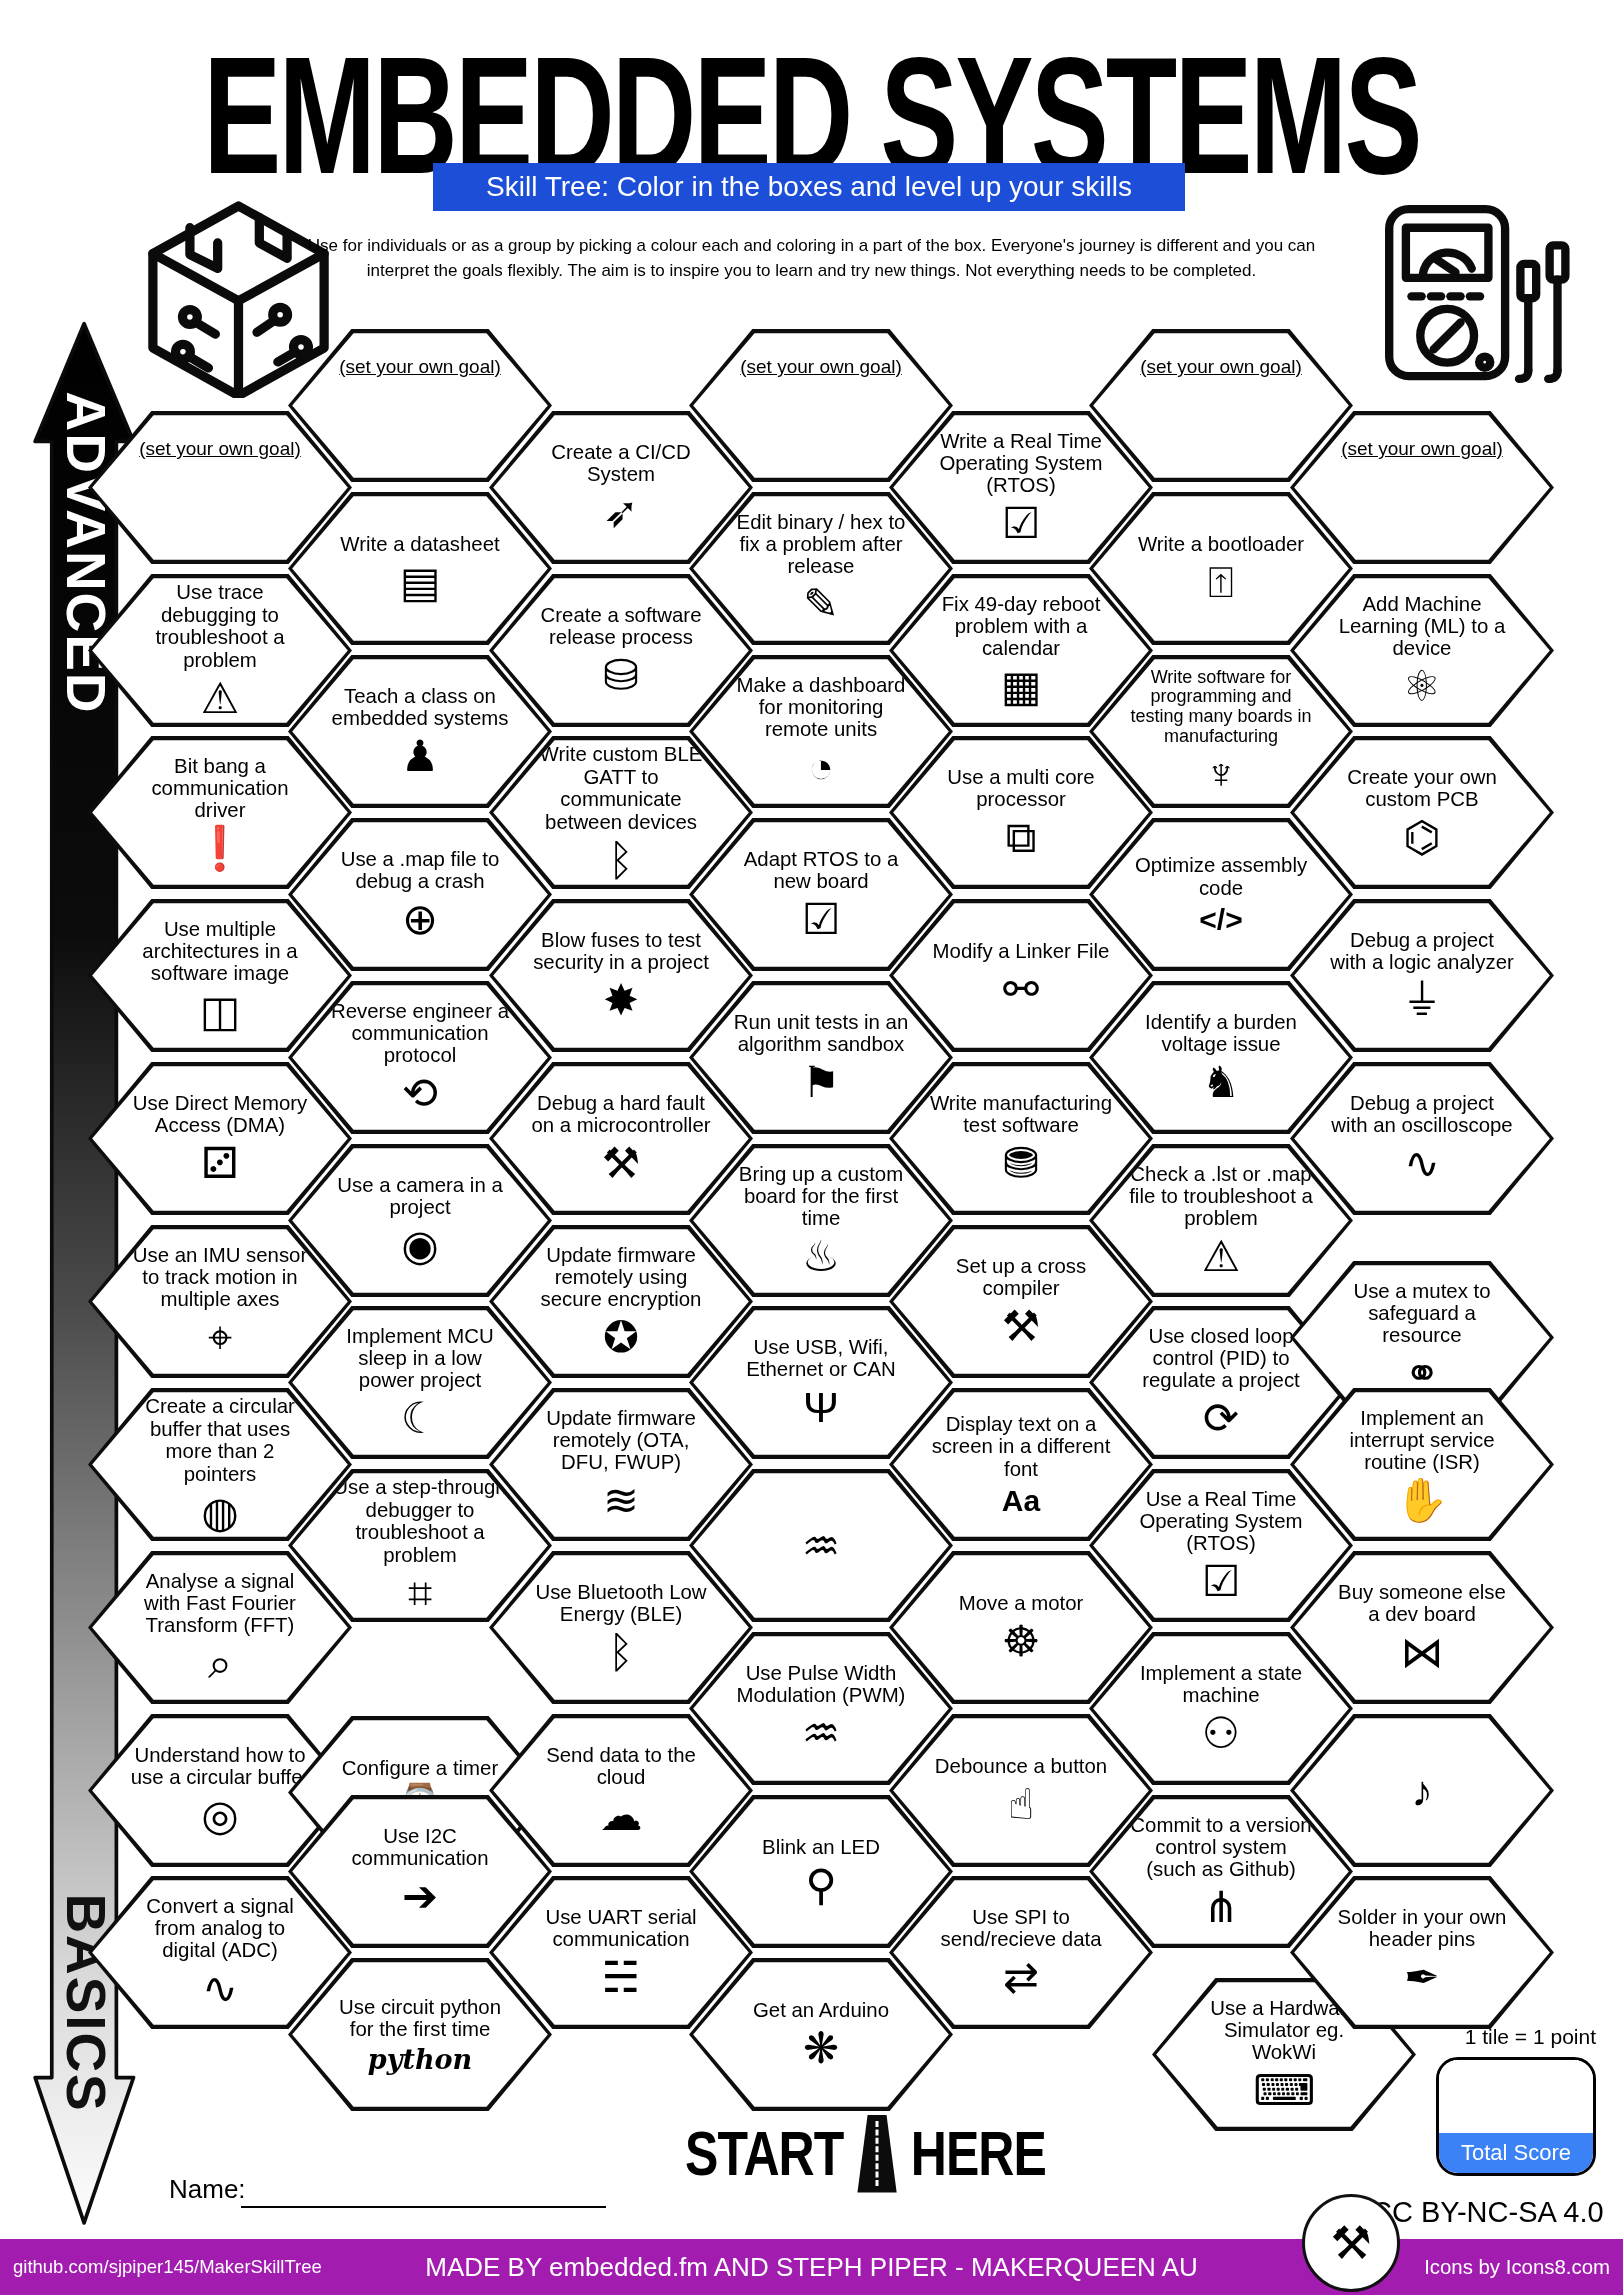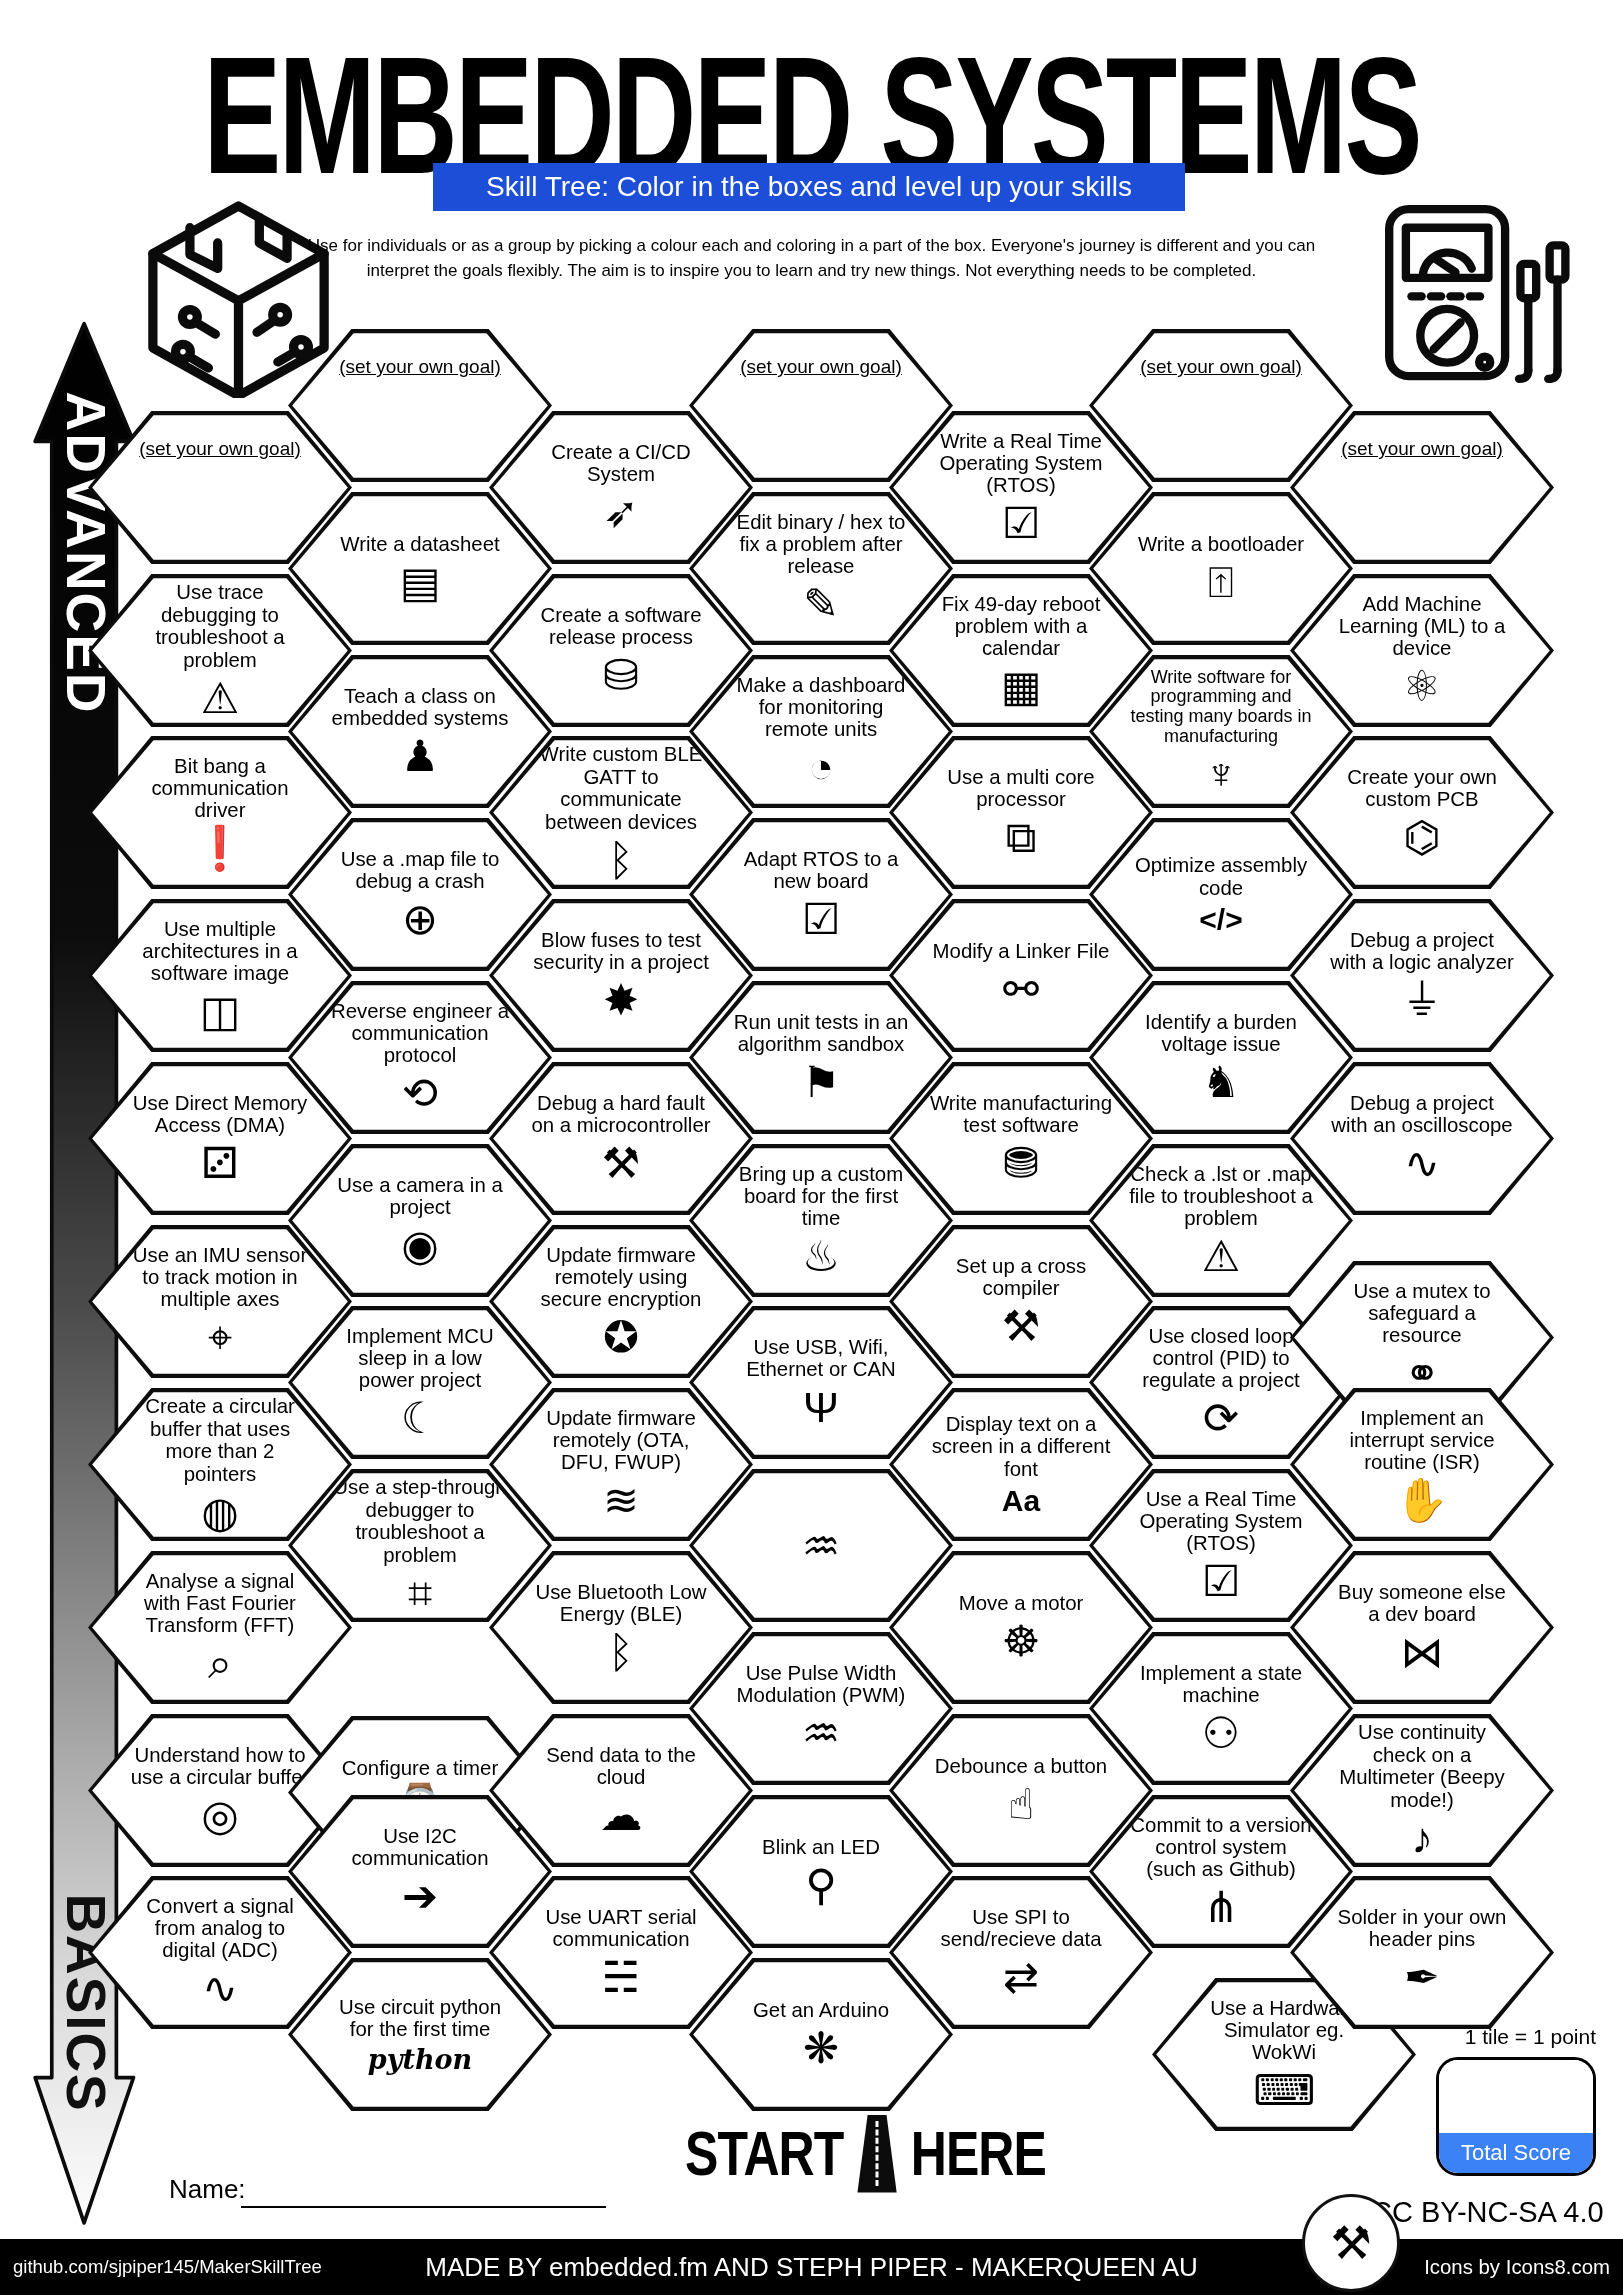--- a/index.html
+++ b/index.html
@@ -48,21 +48,21 @@
   .tile-note{position:absolute;left:1436px;top:2025px;width:160px;text-align:right;font-size:21px;}
   .score-box{position:absolute;left:1436px;top:2057px;width:160px;height:119px;
              border:3.2px solid #000;border-radius:22px;box-sizing:border-box;overflow:hidden;background:#fff;}
   .score-fill{position:absolute;left:0;right:0;top:0;bottom:40px;background:#fff;}
   .score-bar{position:absolute;left:0;right:0;bottom:0;height:40px;background:#3b82f6;color:#fff;
              display:flex;align-items:center;justify-content:center;font-size:22px;}
   .cc-badge{position:absolute;left:1302px;top:2194px;width:98px;height:98px;border-radius:50%;
             background:#fff;border:3.2px solid #111;box-sizing:border-box;z-index:6;
             display:flex;align-items:center;justify-content:center;font-size:46px;}
   .cc-text{position:absolute;right:19.4px;top:2196px;font-size:29px;}
-  .footer{position:absolute;left:0;right:0;bottom:0;height:56px;background:#000000;color:#fff;z-index:4;}
+  .footer{position:absolute;left:0;right:0;bottom:0;height:56px;background:#a21caf;color:#fff;z-index:4;}
   .footer .f-left{position:absolute;left:13px;top:50%;transform:translateY(-50%);font-size:18.5px;}
   .footer .f-center{position:absolute;left:50%;top:50%;transform:translate(-50%,-50%);font-size:26px;white-space:nowrap;}
   .footer .f-right{position:absolute;right:13px;top:50%;transform:translateY(-50%);font-size:20.4px;}
   svg{display:block;}
 </style>
 </head>
 <body>
 
 <div class="title">EMBEDDED SYSTEMS</div>
 
@@ -545,21 +545,20 @@
       </div>
     </div>
     <div class="hex" style="left: 1290px; top: 1551px;">
       <div class="hex-inner">
         <div class="hex-label">Buy someone else a dev board</div>
         <div class="hex-icon">⋈</div>
       </div>
     </div>
     <div class="hex" style="left: 1290px; top: 1714px;">
       <div class="hex-inner">
-        <div class="hex-label">Use continuity check on a Multimeter (Beepy mode!)</div>
         <div class="hex-icon">♪</div>
       </div>
     </div>
     <div class="hex" style="left: 1290px; top: 1876px;">
       <div class="hex-inner">
         <div class="hex-label">Solder in your own header pins</div>
         <div class="hex-icon">✒</div>
       </div>
     </div>
   </div>

